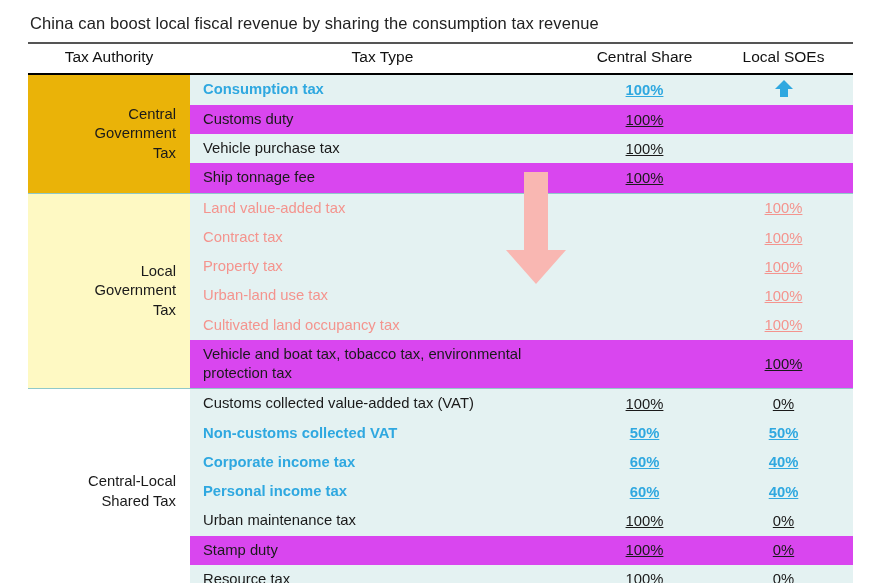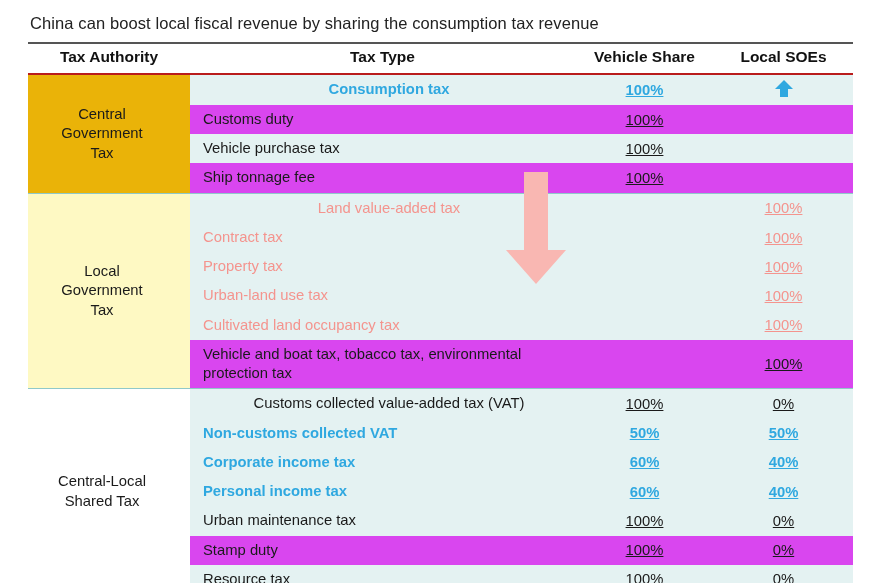--- a/index.html
+++ b/index.html
@@ -34,25 +34,25 @@
     position: relative;
     z-index: 2;
   }
   table.tax-table col.c-auth { width: 162px; }
   table.tax-table col.c-type { width: 385px; }
   table.tax-table col.c-central { width: 139px; }
   table.tax-table col.c-local { width: 139px; }
 
   thead th {
     font-size: 15.5px;
-    font-weight: bold;
+    font-weight: normal;
     color: #111;
     padding: 4px 0 7px 0;
     border-top: 2.5px solid #555;
-    border-bottom: 2px solid #b91c1c;
+    border-bottom: 2px solid #000000;
     text-align: center;
   }
   thead th.auth-head { text-align: center; }
   thead th.type-head { text-align: center; }
 
   tbody td {
     font-size: 14.8px;
     padding: 5px 0 5px 0;
     vertical-align: middle;
   }
@@ -75,21 +75,20 @@
   tr.shaded td {
     background: #e4f2f2;
   }
   tr.plain td {
     background: #d946ef;
   }
   .blue { color: #2fa8e0; font-weight: bold; }
   .pink { color: #f4948e; }
   .sec-top td {
     border-top: 1.6px solid #8fc9c9;
-    text-align: center;
   }
   
   .up-arrow {
     display: inline-block;
     width: 17px;
     height: 17px;
     position: relative;
   }
   .up-arrow::before {
     content: "";
@@ -172,21 +171,21 @@
     <colgroup>
       <col class="c-auth">
         <col class="c-type">
         <col class="c-central">
         <col class="c-local">
     </colgroup>
     <thead>
       <tr>
         <th class="auth-head">Tax Authority</th>
         <th class="type-head">Tax Type</th>
-        <th>Vehicle Share</th>
+        <th>Central Share</th>
         <th>Local SOEs</th>
       </tr>
     </thead>
     <tbody>
         <tr class="shaded sec-top">
           <td class="auth-cell" rowspan="4" style="background: #eab308;">Central<br>Government<br>Tax</td>
           <td class="type-cell blue">Consumption tax</td>
           <td class="share-cell blue">100%</td>
           <td class="share-cell blue"><span class="up-arrow"></span></td>
         </tr>

